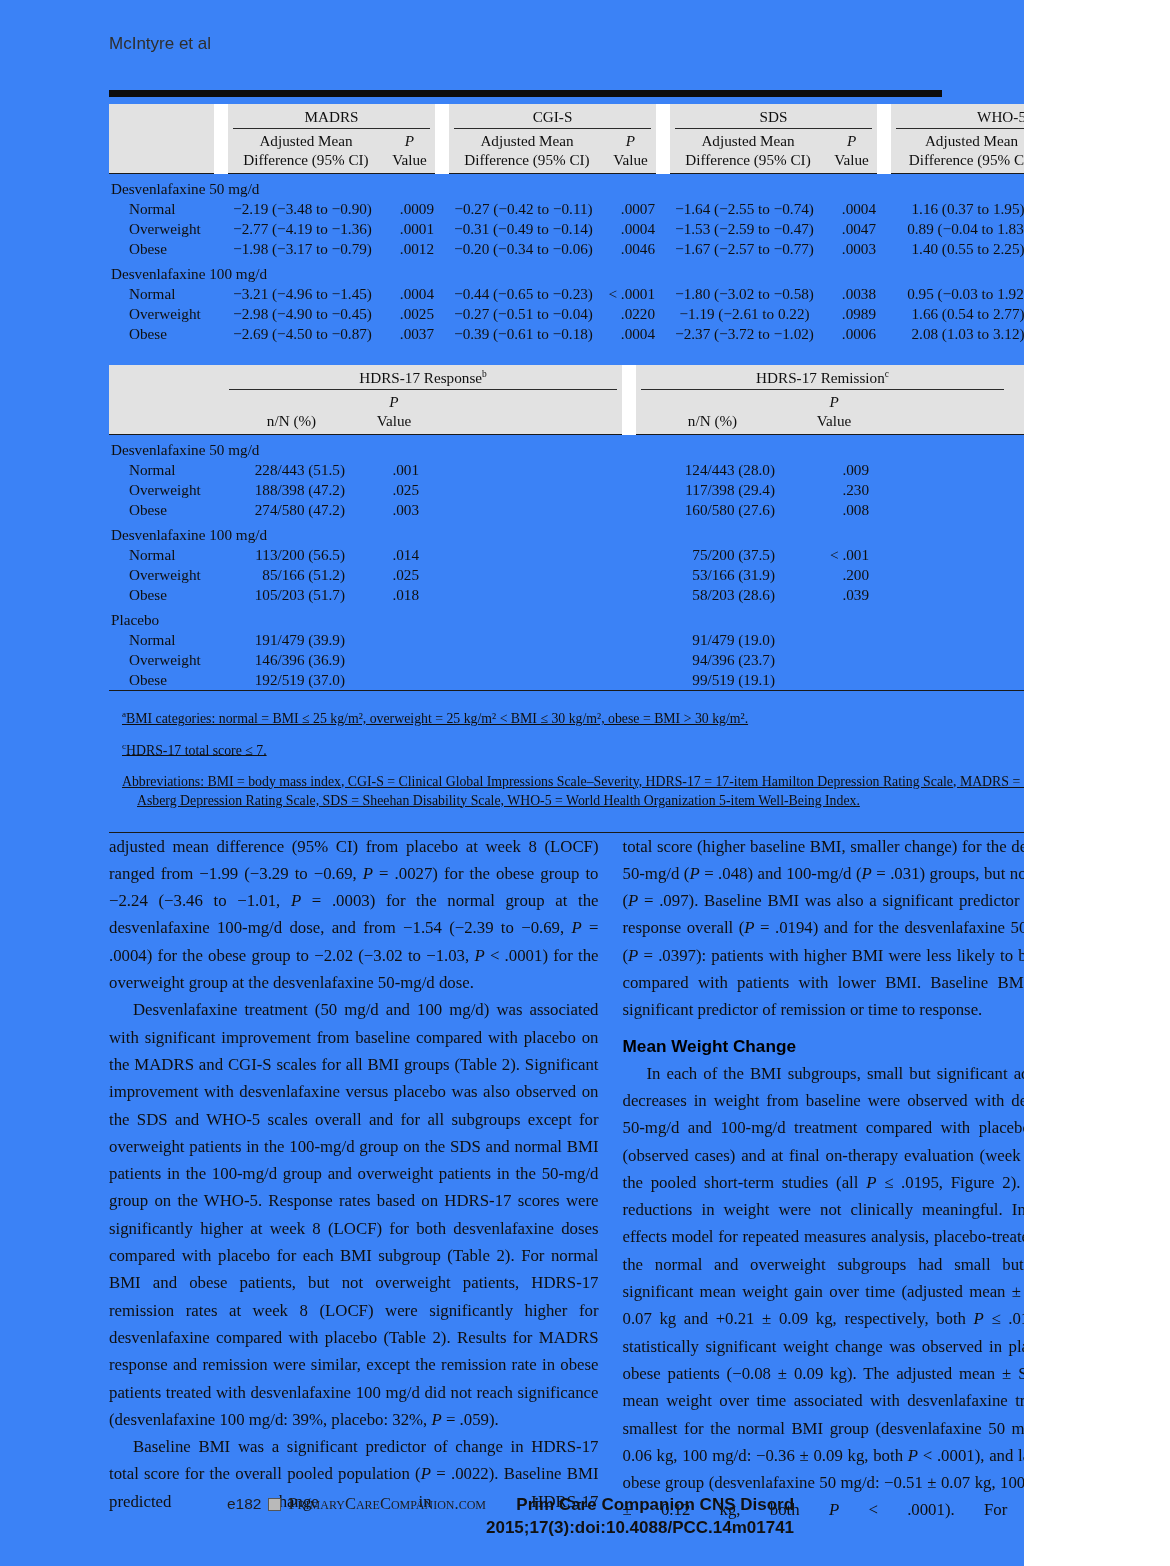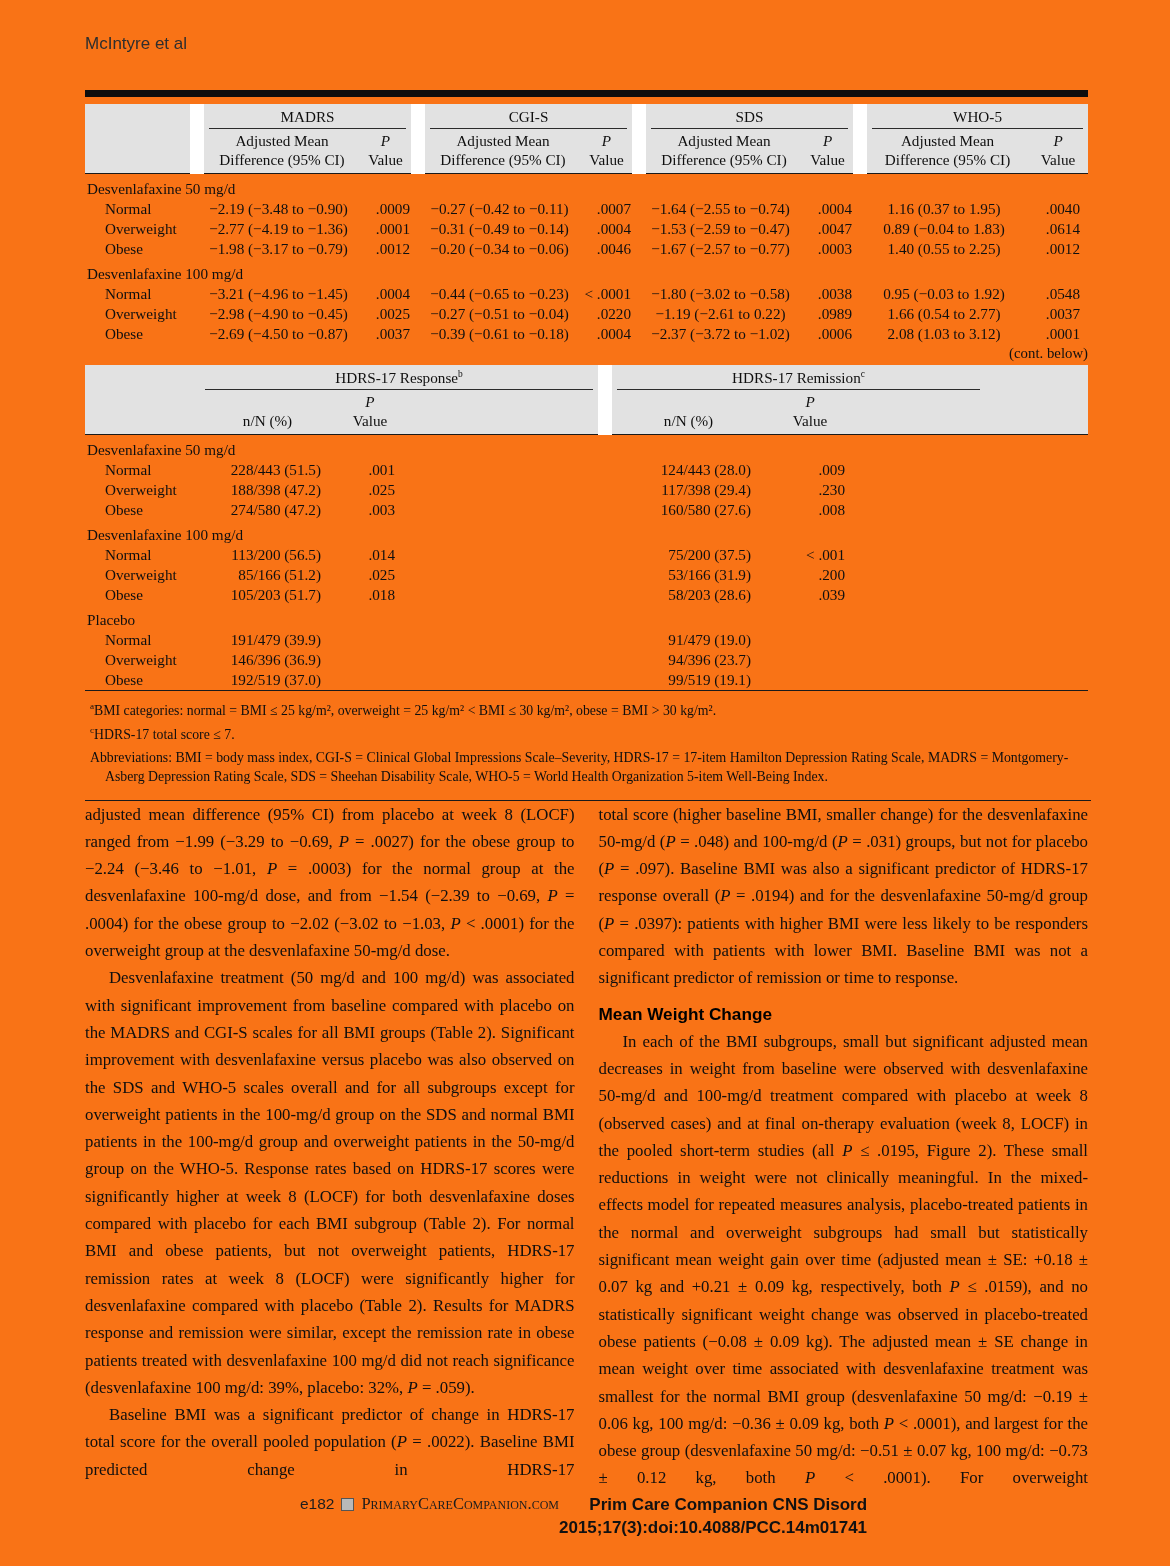--- a/index.html
+++ b/index.html
@@ -1,18 +1,18 @@
 <!DOCTYPE html>
 <html><head>
 <meta charset="utf-8">
 <style>
   html,body{margin:0;padding:0;background:#fff;}
   .page{
-    width:1170px;height:1566px;box-sizing:border-box;position:relative;
-    background:#f97316;padding:34px 82px 0 85px;overflow:hidden;
+    width:1024px;height:1566px;box-sizing:border-box;position:relative;
+    background:#3b82f6;padding:34px 82px 0 109px;overflow:hidden;
     font-family:"Liberation Serif",serif;color:#0f0f0f;
   }
   .running-head{font-family:"Liberation Sans",sans-serif;font-size:17px;color:#2e2e2e;margin-bottom:36px;}
   .thick-bar{height:7px;background:#0d0d0d;margin-bottom:7px;}
   .table-title{font-family:"Liberation Sans",sans-serif;font-weight:bold;font-size:16.8px;color:#000;margin-bottom:7px;letter-spacing:-0.1px;}
   .table-title sup{font-size:0.62em;}
   table{border-collapse:collapse;table-layout:fixed;width:1003px;font-size:15.2px;}
   th,td{box-sizing:border-box;padding:1px 2px;font-weight:normal;vertical-align:bottom;}
   thead th{background:#e2e2e2;}
   tr.sub th{border-bottom:1.5px solid #1a1a1a;}
@@ -25,21 +25,21 @@
   .n-h{text-align:center;line-height:1.22;padding:2px 2px 4px;}
   .sec-label{padding-top:6px;}
   .row-label{padding-left:20px;}
   td.diff-cell{text-align:center;}
   td.p-cell{text-align:right;padding-right:8px;}
   td.n-cell{text-align:right;padding-right:14px;}
   td.pv-cell{text-align:right;padding-right:10px;}
   .cont-note{width:1003px;text-align:right;font-size:14.8px;padding:1px 2px 3px 0;}
   .t2{border-bottom:1.5px solid #1a1a1a;}
   .footnotes{width:1003px;font-size:13.8px;line-height:1.38;padding:5px 2px 10px 1px;border-bottom:1.3px solid #1a1a1a;}
-  .footnote{margin:4px;}
+  .footnote{margin:12px;text-decoration:underline;}
   .footnote sup{font-size:0.66em;}
   .footnote.hang{padding-left:15px;text-indent:-15px;}
   .body-cols{display:flex;gap:24px;margin-top:0;width:1003px;}
   .col{flex:1 1 0;}
   .body-para{margin:0;text-align:justify;font-size:16.8px;line-height:27.3px;}
   .body-para.indent{text-indent:24px;}
   .body-para.jlast{text-align-last:justify;}
   .body-para i, .footnote i{font-style:italic;}
   .body-heading{font-family:"Liberation Sans",sans-serif;font-size:17.2px;font-weight:bold;margin:12px 0 3px;color:#000;}
   .footer{position:absolute;left:85px;right:88px;bottom:26px;display:flex;justify-content:center;align-items:flex-start;}

